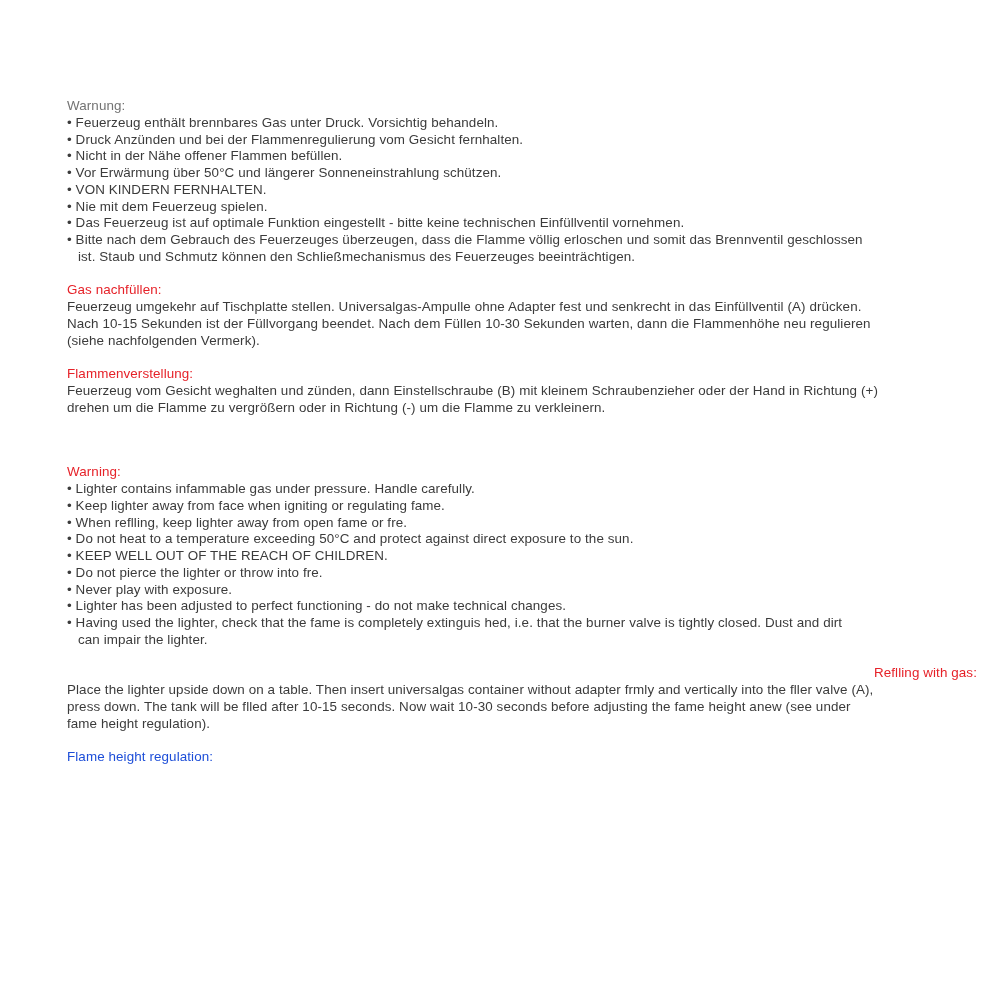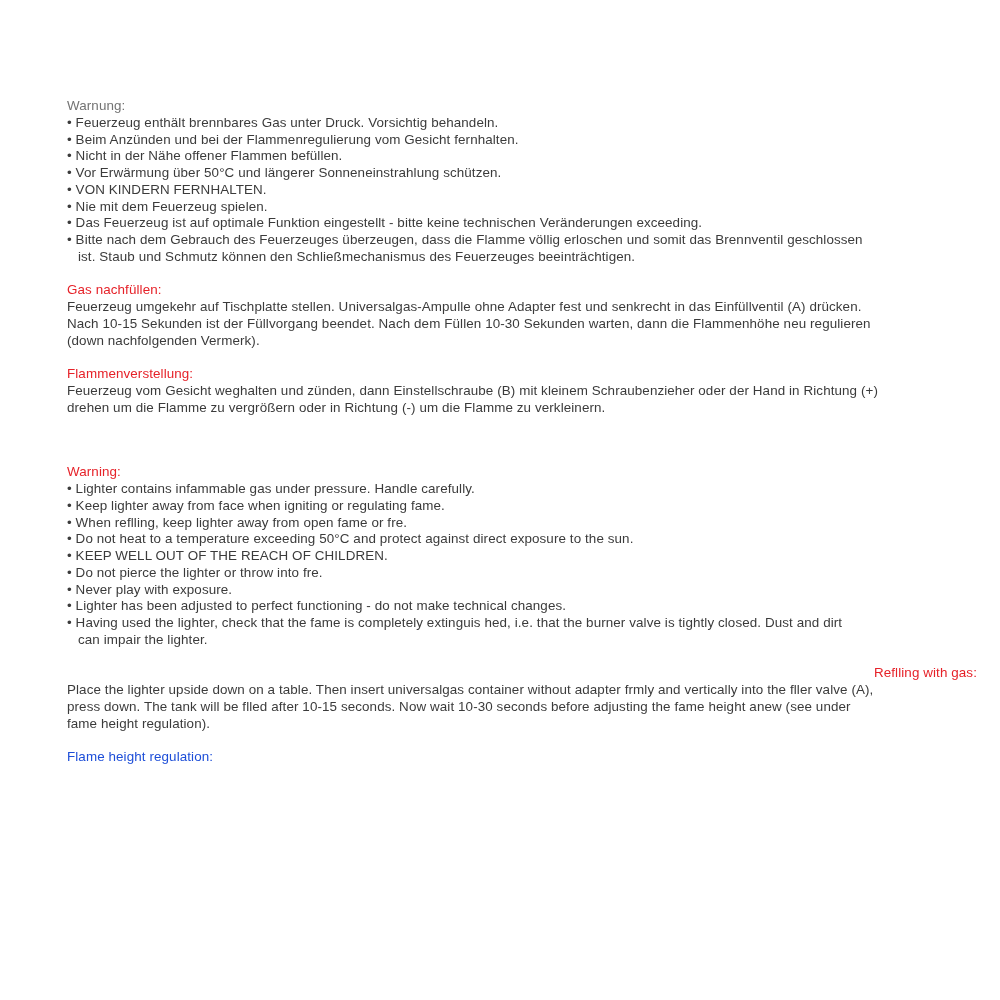--- a/index.html
+++ b/index.html
@@ -42,48 +42,48 @@
 <body>
 
 <div class="sheet">
   <main class="doc" id="doc" style="color: rgb(59, 59, 59);">
       <section>
         <div class="heading line" style="color: #737373;">Warnung:</div>
         <div>
           <div class="line">• Feuerzeug enthält brennbares Gas unter Druck. Vorsichtig behandeln.</div>
         </div>
         <div>
-          <div class="line">• Beim Anzünden und bei der Flammenregulierung vom Gesicht fernhalten.</div>
+          <div class="line">• Druck Anzünden und bei der Flammenregulierung vom Gesicht fernhalten.</div>
         </div>
         <div>
           <div class="line">• Nicht in der Nähe offener Flammen befüllen.</div>
         </div>
         <div>
           <div class="line">• Vor Erwärmung über 50°C und längerer Sonneneinstrahlung schützen.</div>
         </div>
         <div>
           <div class="line">• VON KINDERN FERNHALTEN.</div>
         </div>
         <div>
           <div class="line">• Nie mit dem Feuerzeug spielen.</div>
         </div>
         <div>
-          <div class="line">• Das Feuerzeug ist auf optimale Funktion eingestellt - bitte keine technischen Veränderungen exceeding.</div>
+          <div class="line">• Das Feuerzeug ist auf optimale Funktion eingestellt - bitte keine technischen Einfüllventil vornehmen.</div>
         </div>
         <div>
           <div class="line">• Bitte nach dem Gebrauch des Feuerzeuges überzeugen, dass die Flamme völlig erloschen und somit das Brennventil geschlossen</div>
           <div class="line cont">ist. Staub und Schmutz können den Schließmechanismus des Feuerzeuges beeinträchtigen.</div>
         </div>
       </section>
       <section>
         <div class="heading line" style="color: rgb(230, 34, 41);">Gas nachfüllen:</div>
         <div>
           <div class="line">Feuerzeug umgekehr auf Tischplatte stellen. Universalgas-Ampulle ohne Adapter fest und senkrecht in das Einfüllventil (A) drücken.</div>
           <div class="line">Nach 10-15 Sekunden ist der Füllvorgang beendet. Nach dem Füllen 10-30 Sekunden warten, dann die Flammenhöhe neu regulieren</div>
-          <div class="line">(down nachfolgenden Vermerk).</div>
+          <div class="line">(siehe nachfolgenden Vermerk).</div>
         </div>
       </section>
       <section>
         <div class="heading line" style="color: rgb(230, 34, 41);">Flammenverstellung:</div>
         <div>
           <div class="line">Feuerzeug vom Gesicht weghalten und zünden, dann Einstellschraube (B) mit kleinem Schraubenzieher oder der Hand in Richtung (+)</div>
           <div class="line">drehen um die Flamme zu vergrößern oder in Richtung (-) um die Flamme zu verkleinern.</div>
         </div>
       </section>
       <section>

